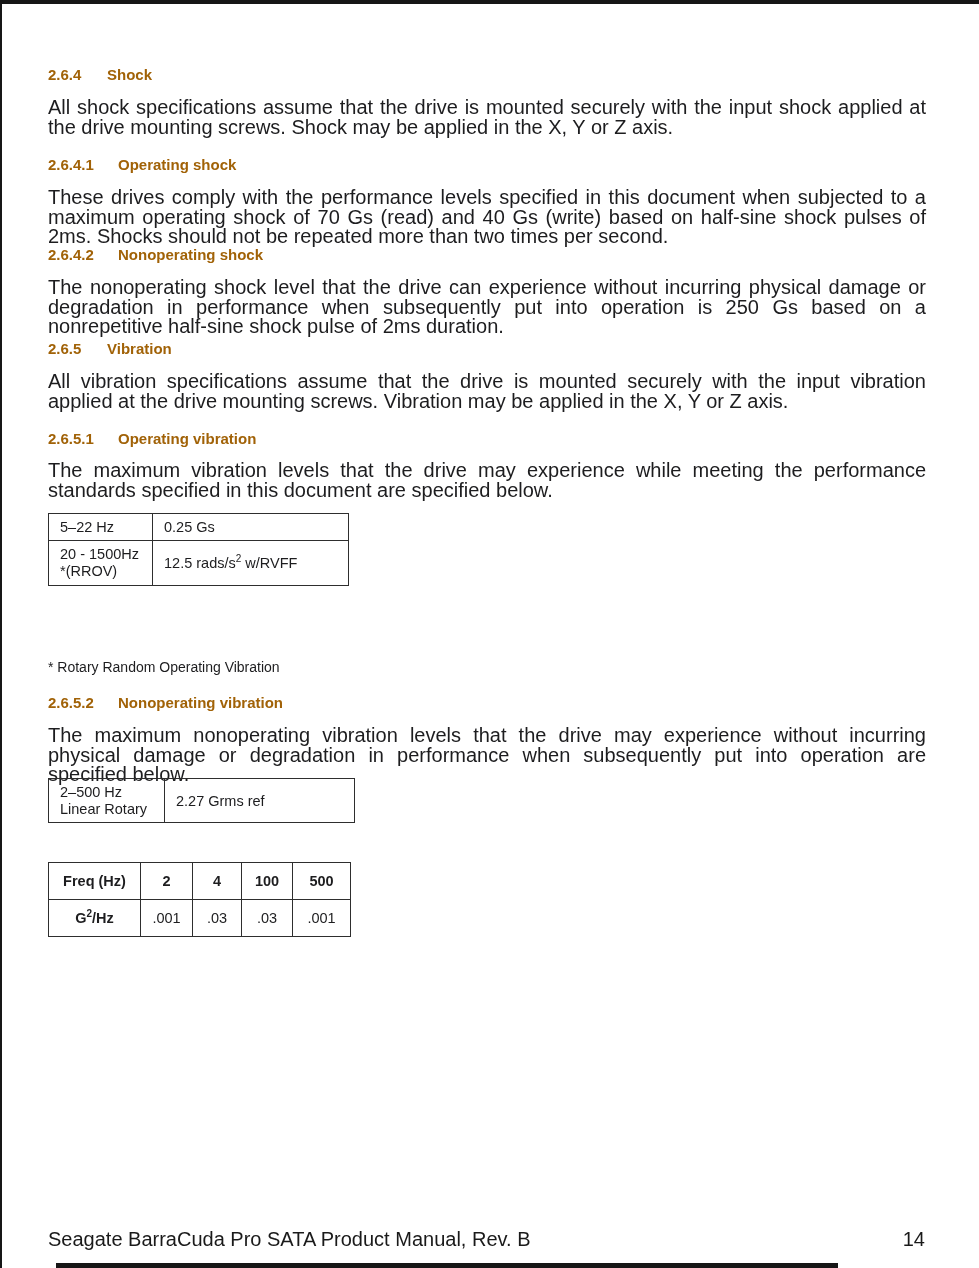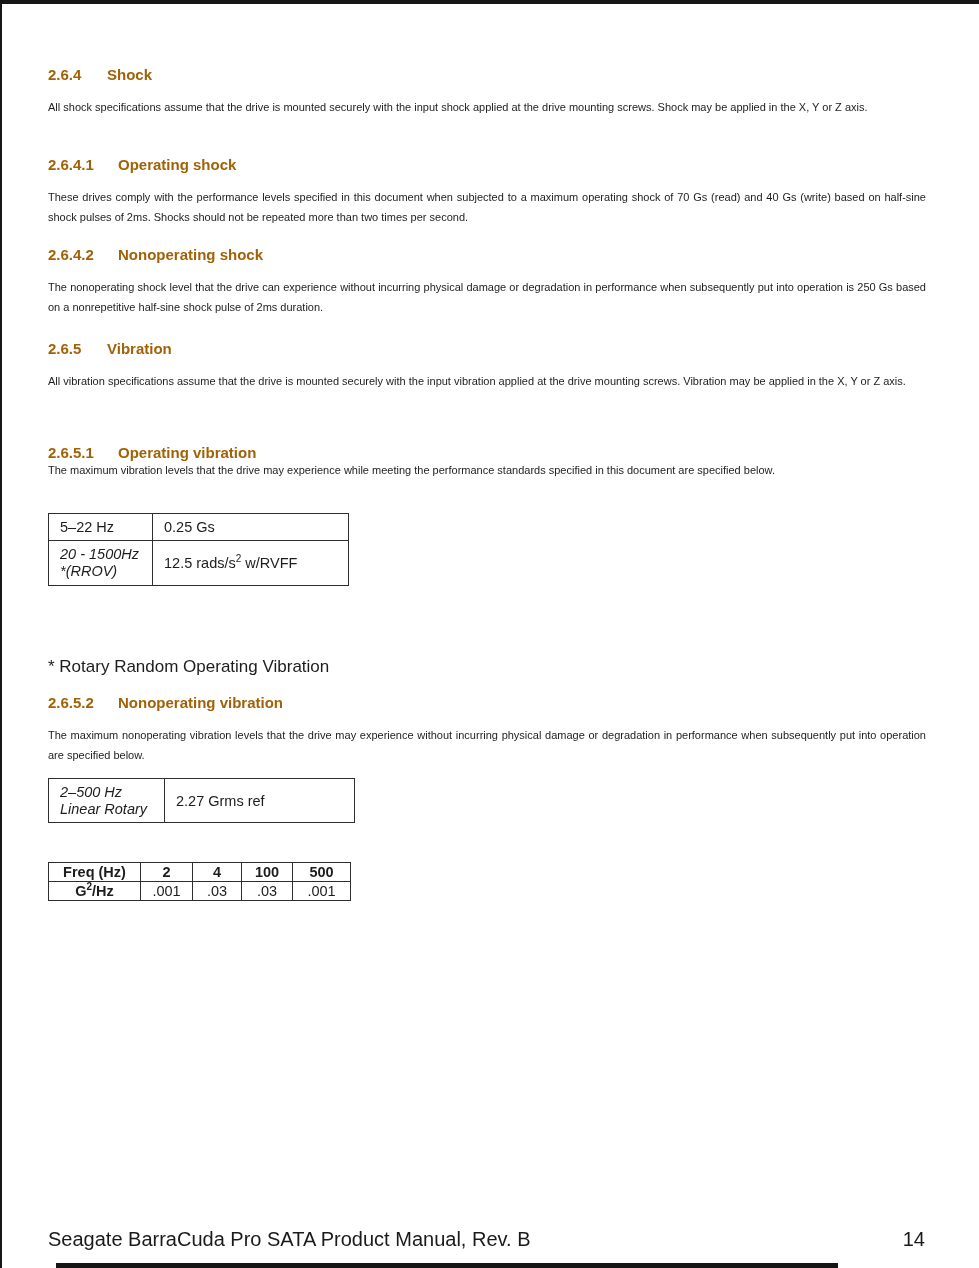--- a/index.html
+++ b/index.html
@@ -11,39 +11,39 @@
   .leftline{position:absolute;top:0;left:0;width:2px;height:1268px;background:#161616;}
   .bottombar{position:absolute;bottom:0;left:56px;width:782px;height:5px;background:#161616;}
 
   .blk{position:absolute;left:48px;width:878px;}
 
   .heading{font-weight:bold;color:#a16207;font-size:15px;line-height:17px;white-space:nowrap;}
   .heading .hnum{display:inline-block;}
   .h3 .hnum{width:59px;}
   .h4 .hnum{width:70px;}
 
-  .para{font-size:11px;line-height:19.5px;text-align:justify;margin:0;}
+  .para{font-size:20px;line-height:19.5px;text-align:justify;margin:0;}
 
-  .footnote{font-size:17px;line-height:16px;}
+  .footnote{font-size:14px;line-height:16px;}
 
   table{border-collapse:collapse;table-layout:fixed;}
   td,th{border:1.5px solid #2e2e2e;font-size:14.5px;color:#1d1d1f;box-sizing:border-box;}
 
   .tbl-opvib{width:301px;}
   .tbl-opvib td{padding:0 11px;height:27px;vertical-align:middle;}
   .tbl-opvib .c1{width:104px;margin-left:25px;}
   .tbl-opvib .tall{height:45px;}
-  .cell-2line div{line-height:17px;font-style:italic;}
+  .cell-2line div{line-height:17px;}
 
   .tbl-nonop{width:307px;}
   .tbl-nonop td{padding:0 11px;height:44px;vertical-align:middle;}
   .tbl-nonop .c1{width:116px;}
 
   .tbl-psd{width:302px;}
-  .tbl-psd td,.tbl-psd th{height:19px;text-align:center;vertical-align:middle;padding:0;}
+  .tbl-psd td,.tbl-psd th{height:37px;text-align:center;vertical-align:middle;padding:0;}
   .tbl-psd th{font-weight:bold;font-size:14.5px;}
   .tbl-psd .cl{width:92px;}
   .tbl-psd .c2{width:52px;}
   .tbl-psd .c3{width:49px;}
   .tbl-psd .c4{width:51px;}
   .tbl-psd .c5{width:58px;}
   .psd-label{font-weight:bold;}
 
   sup{font-size:10px;line-height:0;vertical-align:super;}
 
@@ -70,21 +70,21 @@
 <div class="blk heading h4" style="top:246px">
   <span class="hnum">2.6.4.2</span><span>Nonoperating shock</span>
 </div>
 <p class="blk para" style="top:278px">The nonoperating shock level that the drive can experience without incurring physical damage or degradation in performance when subsequently put into operation is 250 Gs based on a nonrepetitive half-sine shock pulse of 2ms duration.</p>
 
 <div class="blk heading h3" style="top:340px">
   <span class="hnum">2.6.5</span><span>Vibration</span>
 </div>
 <p class="blk para" style="top:372px">All vibration specifications assume that the drive is mounted securely with the input vibration applied at the drive mounting screws. Vibration may be applied in the X, Y or Z axis.</p>
 
-<div class="blk heading h4" style="top:444px">
+<div class="blk heading h4" style="top:430px">
   <span class="hnum">2.6.5.1</span><span>Operating vibration</span>
 </div>
 <p class="blk para" style="top:461px">The maximum vibration levels that the drive may experience while meeting the performance standards specified in this document are specified below.</p>
 
 <table class="blk tbl-opvib" style="top:513px">
   <tbody>
     <tr>
       <td class="c1">5–22 Hz</td>
       <td>0.25 Gs</td>
     </tr>

